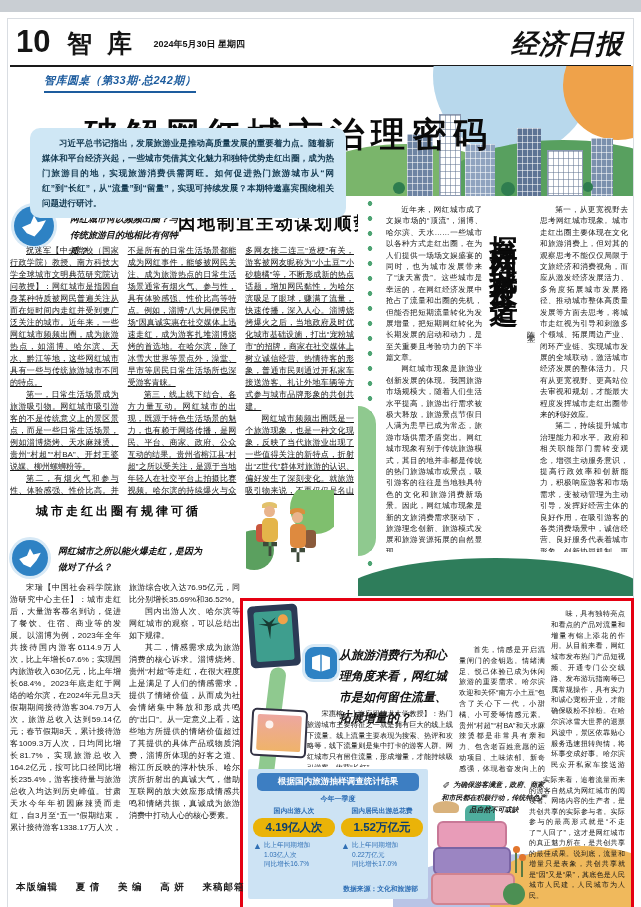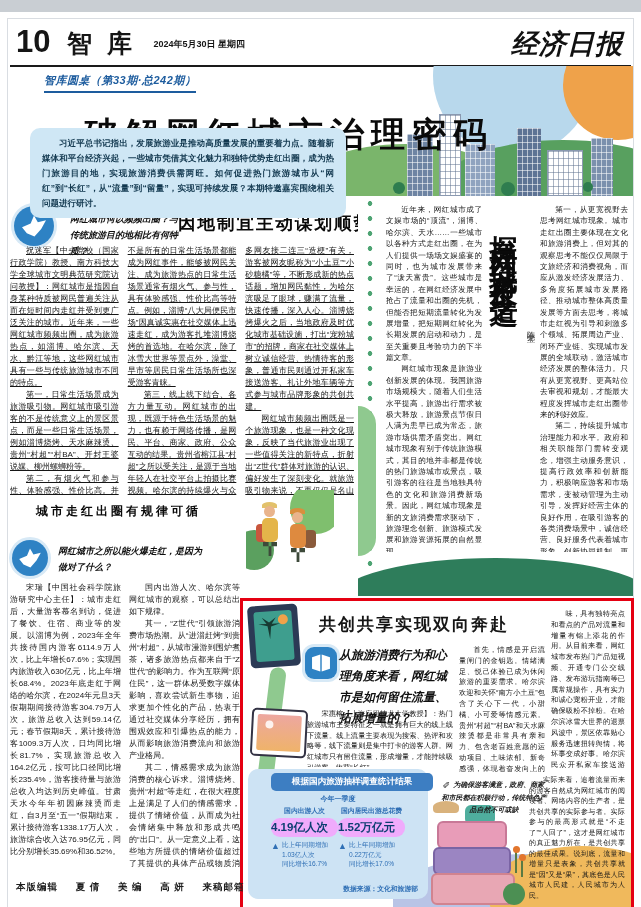--- a/index.html
+++ b/index.html
@@ -94,28 +94,28 @@
   .pc2 .sun{position:absolute;left:8px;top:6px;width:8px;height:8px;border-radius:50%;background:#fff;opacity:.85;}
 
   .pullout{position:absolute;left:198px;top:176px;width:106px;font-size:7px;font-weight:bold;font-style:italic;
         text-align:center;line-height:1.7;color:#222;z-index:3;}
   .pen{font-style:normal;display:inline-block;transform:rotate(-90deg);font-size:9px;}
 
   .wave{position:absolute;left:150px;bottom:-26px;width:270px;height:80px;background:#b9c4e6;border-radius:50% 50% 0 0;z-index:0;}
   .ycorner{position:absolute;right:-46px;bottom:-34px;width:190px;height:96px;background:#f0b95c;border-radius:50%;z-index:0;}
 
   
-  .stats{position:absolute;left:5px;top:168px;width:180px;height:130px;background:#cde3f4;border-radius:10px;z-index:3;padding:4px 23px;box-sizing:border-box;}
+  .stats{position:absolute;left:5px;top:168px;width:180px;height:130px;background:#cde3f4;border-radius:2px;z-index:3;padding:4px 5px;box-sizing:border-box;}
   .sbanner{margin:0 auto;width:162px;background:#3d7ec2;color:#fff;font-size:8.6px;font-weight:bold;
         text-align:center;border-radius:5px;padding:3px 0;}
   .speriod{text-align:center;font-size:7px;color:#2f6fb5;font-weight:bold;margin:3px 0 2px;}
   .srow{display:flex;justify-content:space-between;}
   .scell{width:82px;}
   .slabel{font-size:6.8px;color:#2f6fb5;font-weight:bold;text-align:center;margin-bottom:2px;}
-  .spill{background:#f0abfc;border-radius:9px;font-size:11.5px;font-weight:900;color:#0b3e70;padding:2px 0;}
+  .spill{background:#eab308;border-radius:9px;text-align:center;font-size:11.5px;font-weight:900;color:#0b3e70;padding:2px 0;}
   .sdelta{font-size:6.6px;color:#2f6fb5;line-height:1.45;margin-top:3px;display:flex;}
   .sarrow{color:#2f6fb5;font-size:9px;margin-right:2px;}
   .ssource{position:absolute;right:10px;bottom:5px;font-size:6.8px;color:#2f6fb5;font-weight:bold;}
 
   
   .cases{position:absolute;left:188px;top:198px;width:92px;height:104px;z-index:2;}
   .case{position:absolute;border-radius:6px;}
   .flower{position:absolute;width:2px;background:#5b7a43;}
   .flower::after{content:"";position:absolute;top:-5px;left:-2.5px;width:7px;height:7px;border-radius:50%;background:#e2762d;}
   .bush{position:absolute;border-radius:50%;background:#4c8f53;}
@@ -168,21 +168,20 @@
       <p>第三，线上线下结合、各方力量互动。网红城市的出现，既源于特色生活场景的魅力，也有赖于网络传播，是网民、平台、商家、政府、公众互动的结果。贵州省榕江县“村超”之所以受关注，是源于当地年轻人在社交平台上拍摄比赛视频。哈尔滨的持续爆火与众多网友接二连三“造梗”有关，游客被网友昵称为“小土豆”“小砂糖橘”等，不断形成新的热点话题，增加网民黏性，为哈尔滨吸足了眼球，赚满了流量，快速传播，深入人心。淄博烧烤爆火之后，当地政府及时优化城市基础设施，打出“宠粉城市”的招牌，商家在社交媒体上树立诚信经营、热情待客的形象，普通市民则通过开私家车接送游客、礼让外地车辆等方式参与城市品牌形象的共创共建。</p>
       <p>网红城市频频出圈既是一个旅游现象，也是一种文化现象，反映了当代旅游业出现了一些值得关注的新特点，折射出“Z世代”群体对旅游的认识、偏好发生了深刻变化。就旅游吸引物来说，不再仅仅是名山大川、历史古迹等，日常生活、市井娱乐、时尚展览、演唱会、体育赛事等都是旅游吸引物，都有可能引发旅游热点。可以说，“万物皆可游、处处是场景”，热门旅游城市也不再仅仅是那些传统旅游目的地，一些地方依托独特资源走红出圈，吸引游客关注，同样可以成为热门旅游城市。</p>
     </div>
 
   <div class="h-art a2head">城市走红出圈有规律可循</div>
   <div class="qcircle" style="left:12px;top:528px;width:36px;height:36px;"></div>
   <div class="qtext" style="left:58px;top:532px;width:150px;">网红城市之所以能火爆走红，是因为做对了什么？</div>
   <div class="body a2body">
       <p>宋瑞【中国社会科学院旅游研究中心主任】：城市走红后，大量游客慕名到访，促进了餐饮、住宿、商业等的发展。以淄博为例，2023年全年共接待国内游客6114.9万人次，比上年增长67.6%；实现国内旅游收入630亿元，比上年增长68.4%。2023年底走红于网络的哈尔滨，在2024年元旦3天假期期间接待游客304.79万人次，旅游总收入达到59.14亿元；春节假期8天，累计接待游客1009.3万人次，日均同比增长81.7%，实现旅游总收入164.2亿元，按可比口径同比增长235.4%，游客接待量与旅游总收入均达到历史峰值。甘肃天水今年年初因麻辣烫而走红，自3月至“五一”假期结束，累计接待游客1338.17万人次，旅游综合收入达76.95亿元，同比分别增长35.69%和36.52%。</p>
       <p>国内出游人次、哈尔滨等网红城市的观察，可以总结出如下规律。</p>
-      <p>其一，“Z世代”引领旅游消费市场热潮。从“进淄赶烤”到贵州“村超”，从城市漫游到围炉煮茶，诸多旅游热点都来自于“Z世代”的影响力。作为互联网“原住民”，这一群体易受数字媒体影响，喜欢尝试新生事物，追求更加个性化的产品，热衷于通过社交媒体分享经历，拥有围观效应和引爆热点的能力，从而影响旅游消费流向和旅游产业格局。</p>
       <p>其二，情感需求成为旅游消费的核心诉求。淄博烧烤、贵州“村超”等走红，在很大程度上是满足了人们的情感需求，提供了情绪价值，从而成为社会情绪集中释放和形成共鸣的“出口”。从一定意义上看，这些地方所提供的情绪价值超过了其提供的具体产品或物质消费，淄博所体现的好客之道、榕江所反映的淳朴快乐、哈尔滨所折射出的真诚大气，借助互联网的放大效应形成情感共鸣和情绪共振，真诚成为旅游消费中打动人心的核心要素。</p>
     </div>
 
   <div class="hikers">
     <div class="foliage" style="left:44px;top:-8px;width:52px;height:52px;"></div>
     <div class="foliage" style="left:-12px;top:40px;width:40px;height:40px;background:#5ba05f;"></div>
     <div class="pack" style="left:10px;top:34px;background:#c9563d;"></div>
     <div class="hat" style="left:16px;top:12px;"></div>
     <div class="head" style="left:18px;top:16px;"></div>
     <div class="torso" style="left:16px;top:28px;background:#e4b54a;"></div>
@@ -221,21 +220,20 @@
         <div class="palm"></div>
       </div>
     </div>
     <div class="ribbon"></div>
     <div class="postcard pc2">
       <div class="pcin">
         <div class="sun"></div>
       </div>
     </div>
 
-    <div class="rhead">共创共享实现双向奔赴</div>
     <div class="qsquare" style="left:62px;top:46px;width:32px;height:32px;"></div>
     <div class="qtext" style="left:96px;top:44px;width:116px;font-size:12px;">从旅游消费行为和心理角度来看，网红城市是如何留住流量、拓展增量的？</div>
 
     <div class="rcol body" style="left:64px;top:108px;width:146px;height:58px;">
         <p>宋惠榕【上海应用技术大学教授】：热门旅游城市主要特征之一就是拥有巨大的线上线下流量。线上流量主要表现为搜索、热评和攻略等，线下流量则是集中打卡的游客人群。网红城市只有留住流量，形成增量，才能持续吸引游客、收获“长红”。</p>
       </div>
     <div class="rcol body" style="left:216px;top:44px;width:86px;height:128px;">
         <p>首先，情感是开启流量闸门的金钥匙。情绪满足、悦己体验已成为休闲旅游的重要需求。哈尔滨欢迎和关怀“南方小土豆”包含了关心下一代，小甜橘、小可爱等情感元素。贵州“村超”“村BA”和天水麻辣烫都是非常具有亲和力、包含老百姓意愿的运动项目、土味浓郁、新奇感强，体现着奋发向上的运动精神和人文生态魅力。</p>
       </div>
     <div class="rcol body" style="left:308px;top:8px;width:74px;height:160px;">

